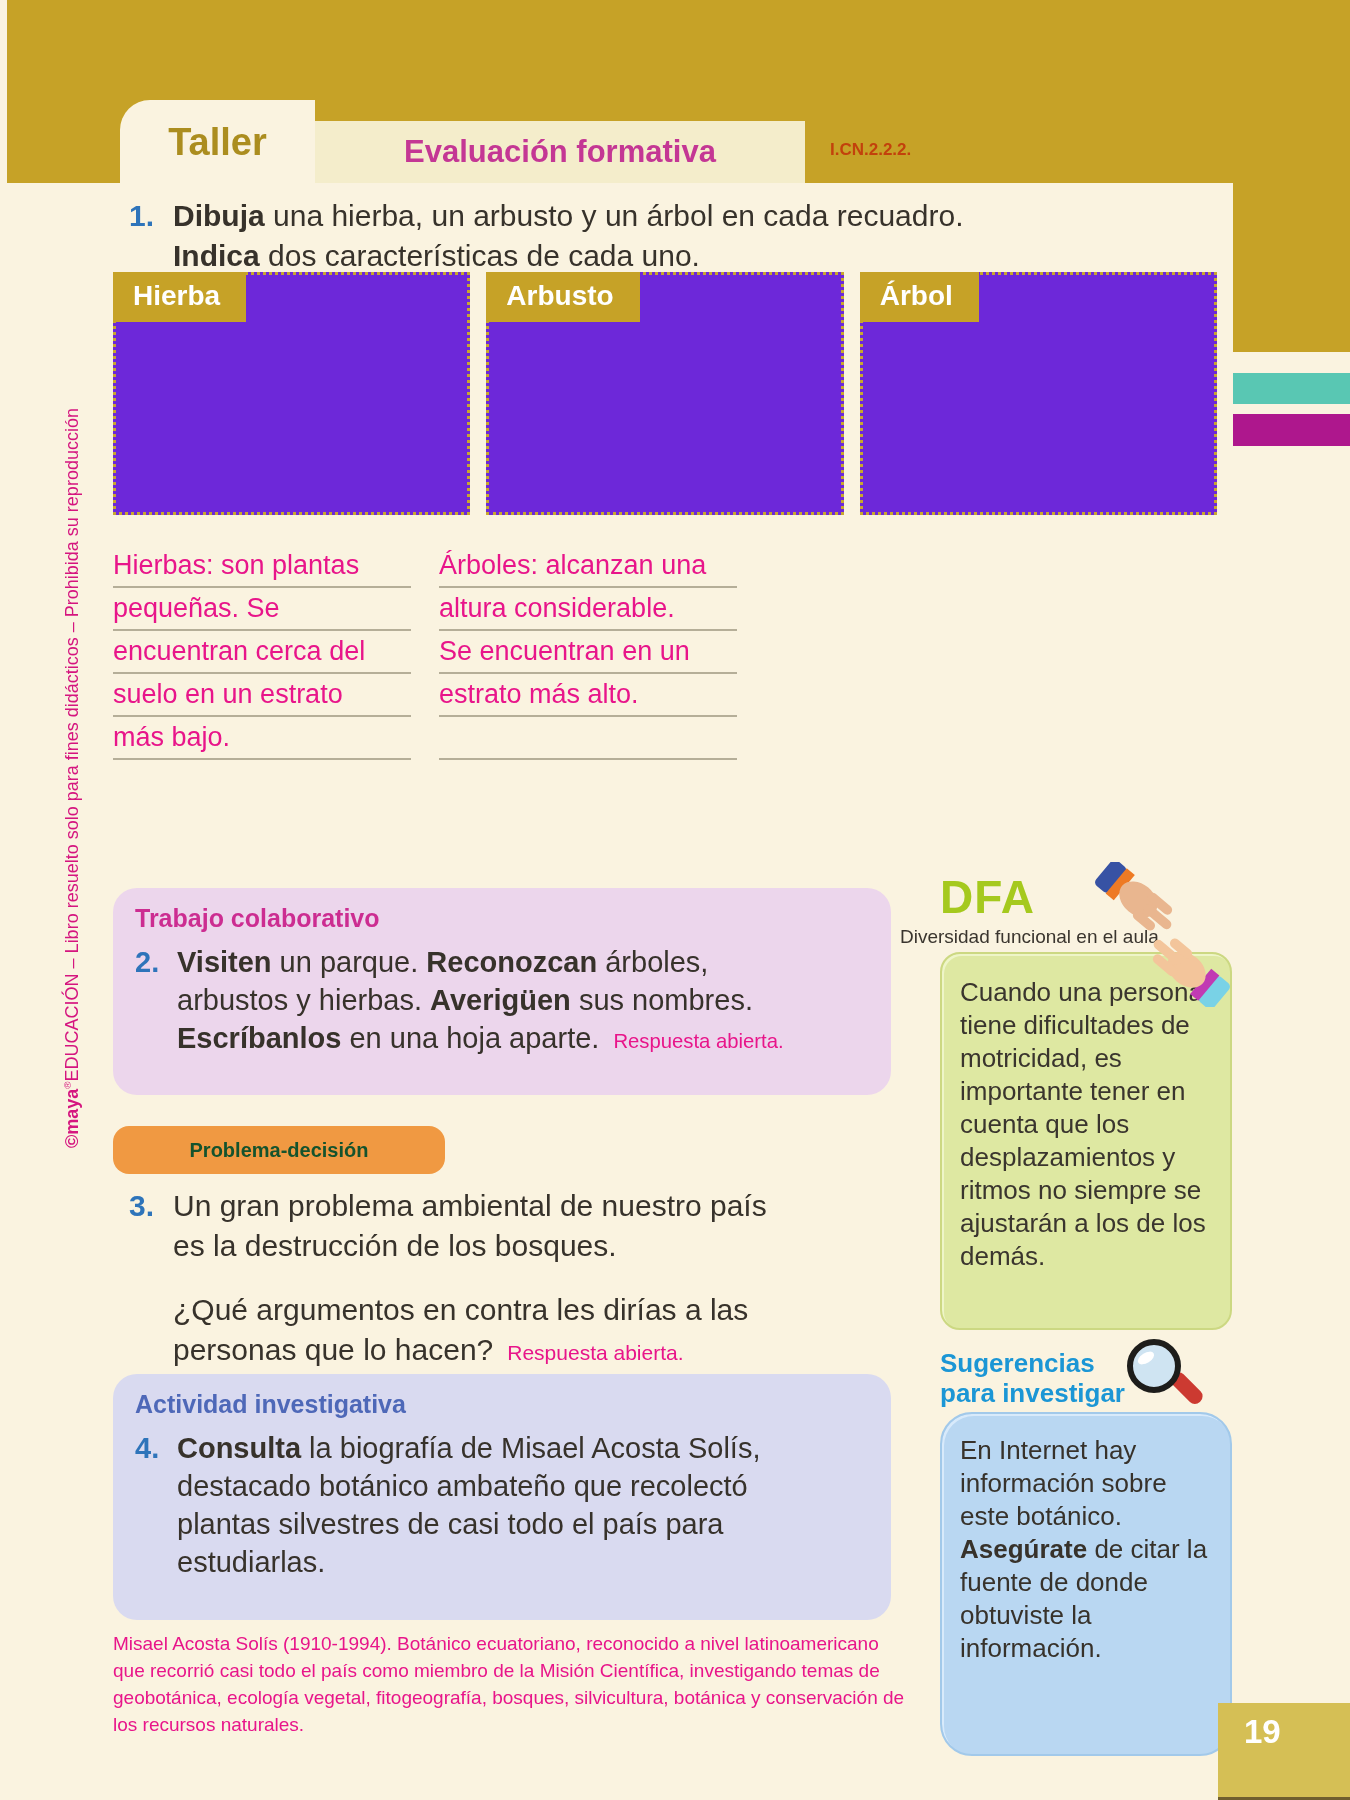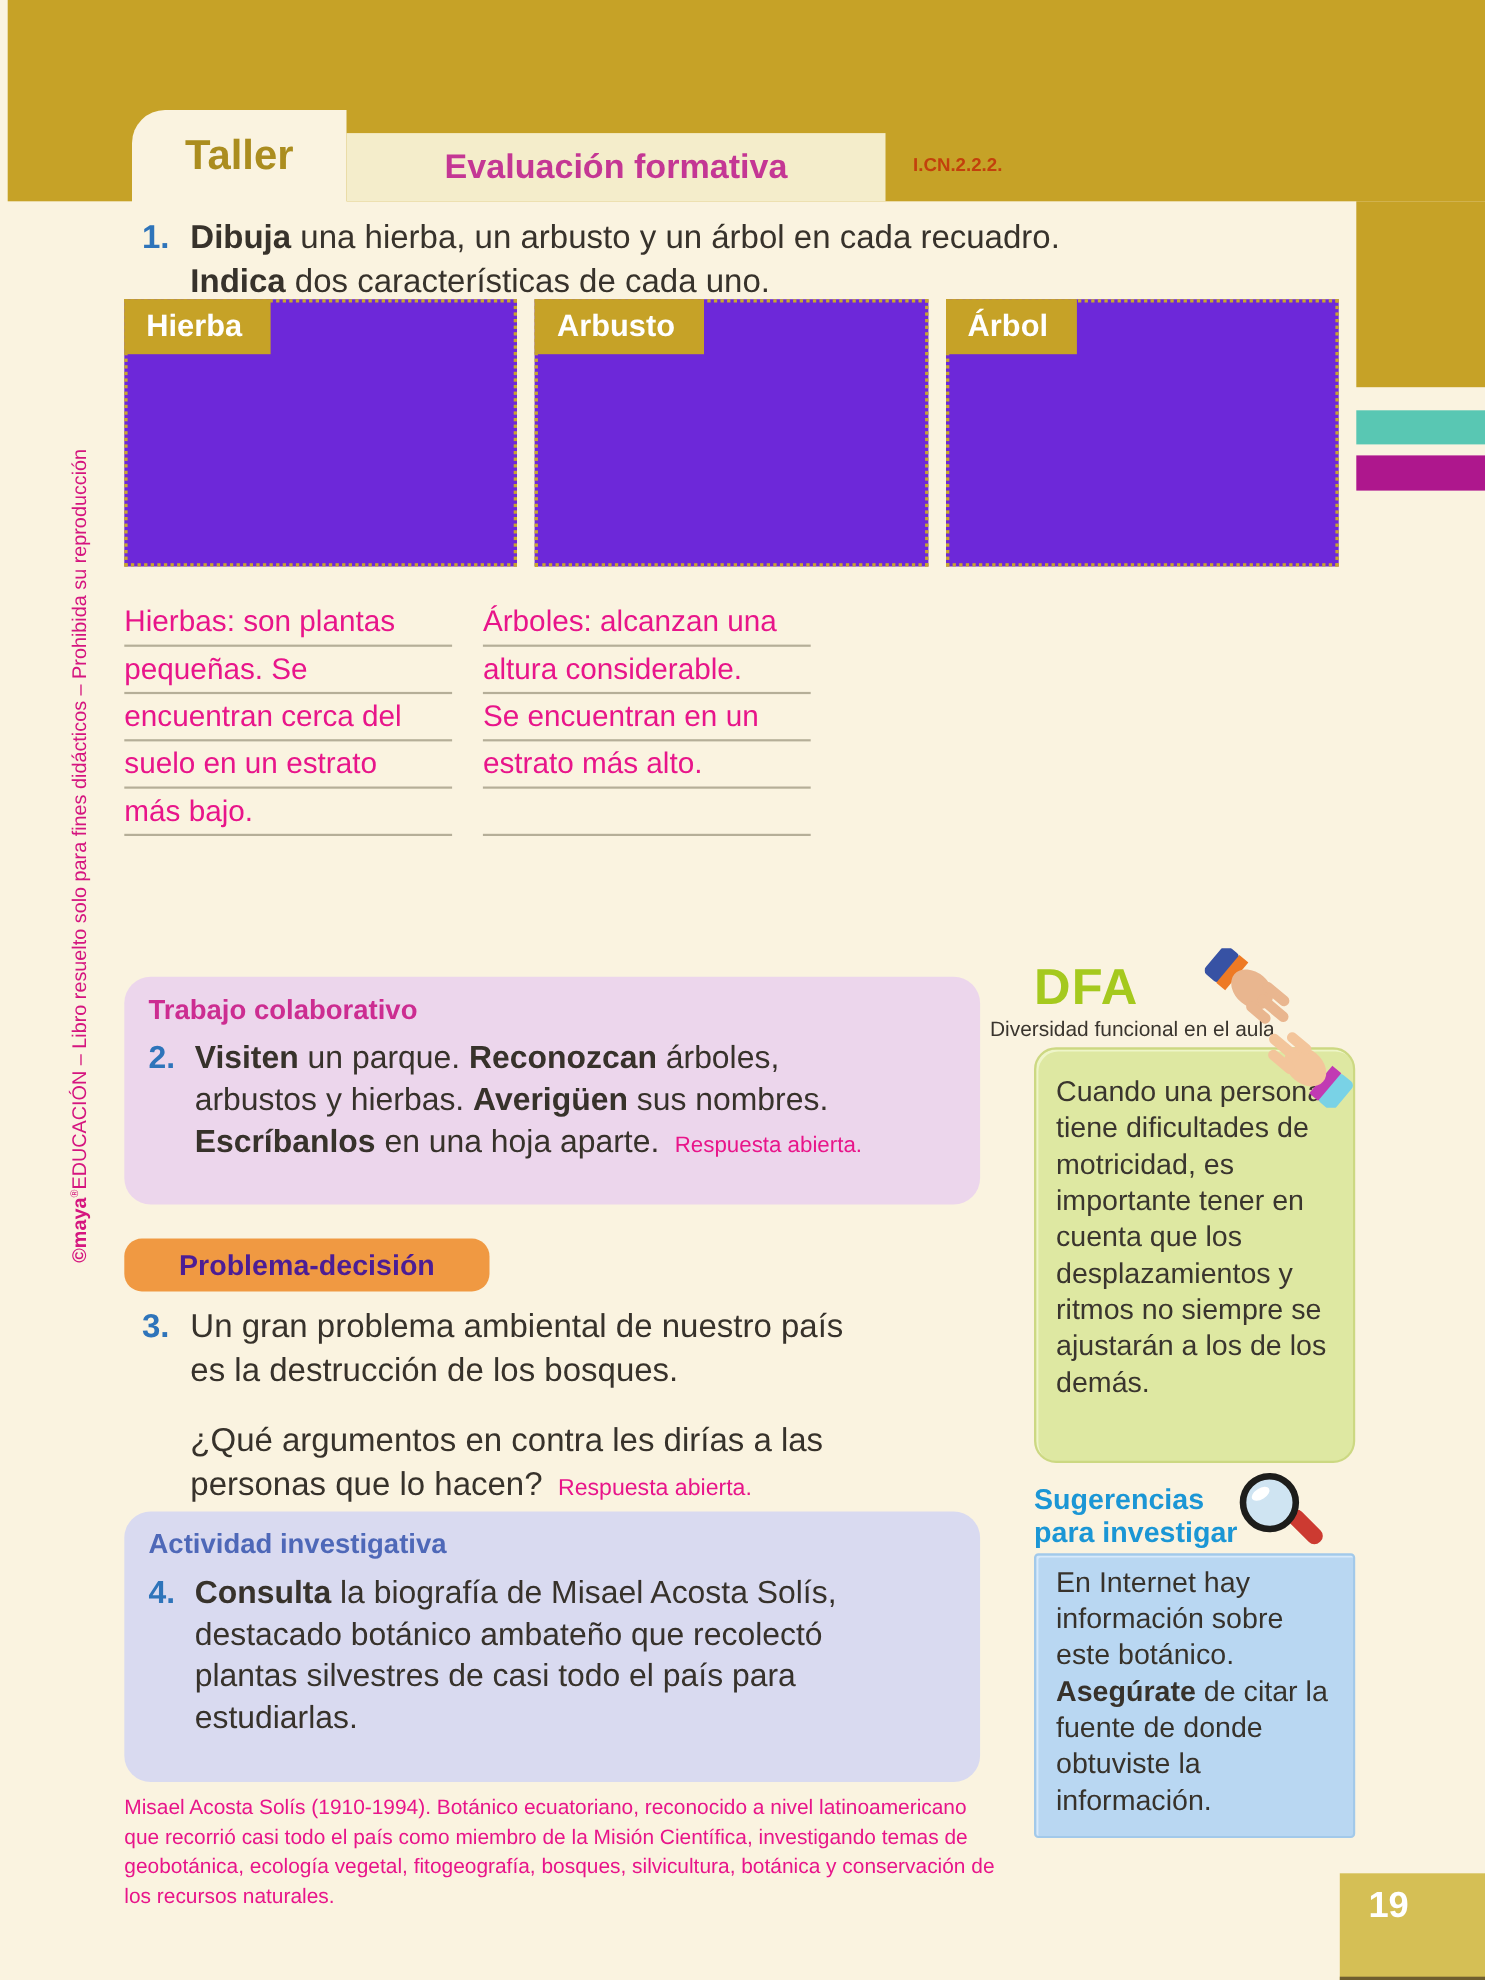--- a/index.html
+++ b/index.html
@@ -45,21 +45,21 @@
   
   .collab-box{position:absolute;left:113px;top:888px;width:778px;height:207px;background:#ecd6ec;
     border-radius:24px;box-sizing:border-box;padding:16px 22px;}
   .collab-title{color:#cc2d91;font-weight:bold;font-size:25px;}
   .inner-q{display:flex;align-items:flex-start;color:#37322b;margin-top:10px;}
   .inner-q .num{color:#2e74ba;font-weight:bold;flex:none;width:42px;font-size:29px;line-height:38px;}
   .inner-q .qtext{font-size:29px;line-height:38px;}
 
   
   .problema-badge{position:absolute;left:113px;top:1126px;width:332px;height:48px;background:#f09942;
-    border-radius:16px;color:#4c1d95;font-weight:bold;font-size:26px;display:flex;
+    border-radius:16px;color:#14532d;font-weight:bold;font-size:20px;display:flex;
     align-items:center;justify-content:center;}
   .q3{left:129px;top:1186px;width:900px;}
   .p2{margin-top:24px;}
 
   
   .activ-box{position:absolute;left:113px;top:1374px;width:778px;height:246px;background:#d9daf0;
     border-radius:24px;box-sizing:border-box;padding:16px 22px;}
   .activ-title{color:#4e68b8;font-weight:bold;font-size:25px;}
 
   .footnote{position:absolute;left:113px;top:1630px;width:795px;color:#e8158a;
@@ -71,22 +71,22 @@
   .dfa-sub{position:absolute;left:900px;top:926px;color:#3a352e;font-size:19px;}
   .dfa-box{position:absolute;left:940px;top:952px;width:292px;height:378px;background:#dee8a2;
     border:2px solid #ccd882;border-radius:20px;box-sizing:border-box;padding:22px 18px;
     color:#3a352e;font-size:26px;line-height:33px;box-shadow:inset 2px 2px 0 #eef5c8;}
   .hands{position:absolute;left:1095px;top:862px;width:135px;height:145px;z-index:3;}
 
   
   .sug-title{position:absolute;left:940px;top:1348px;color:#1b96d5;font-weight:bold;font-size:26px;
     line-height:30px;}
   .magnifier{position:absolute;left:1120px;top:1336px;width:92px;height:96px;z-index:3;}
-  .sug-box{position:absolute;left:940px;top:1412px;width:292px;height:259px;background:#b9d7f2;
-    border:2px solid #a2c9ea;border-radius:4px;box-sizing:border-box;padding:8px 18px;
+  .sug-box{position:absolute;left:940px;top:1412px;width:292px;height:344px;background:#b9d7f2;
+    border:2px solid #a2c9ea;border-radius:32px;box-sizing:border-box;padding:20px 18px;
     color:#37322b;font-size:26px;line-height:33px;box-shadow:inset 2px 2px 0 #d8eafb;}
   .sug-box .b{font-weight:bold;}
 
   
   .copyright{position:absolute;left:62px;top:1148px;width:730px;transform:rotate(-90deg);
     transform-origin:0 0;color:#d5157f;font-size:18px;white-space:nowrap;}
 
   
   .page-num{position:absolute;right:0;top:1703px;width:132px;height:94px;background:#d5bf55;
     border-bottom:3px solid #6f5e2f;box-sizing:content-box;}

